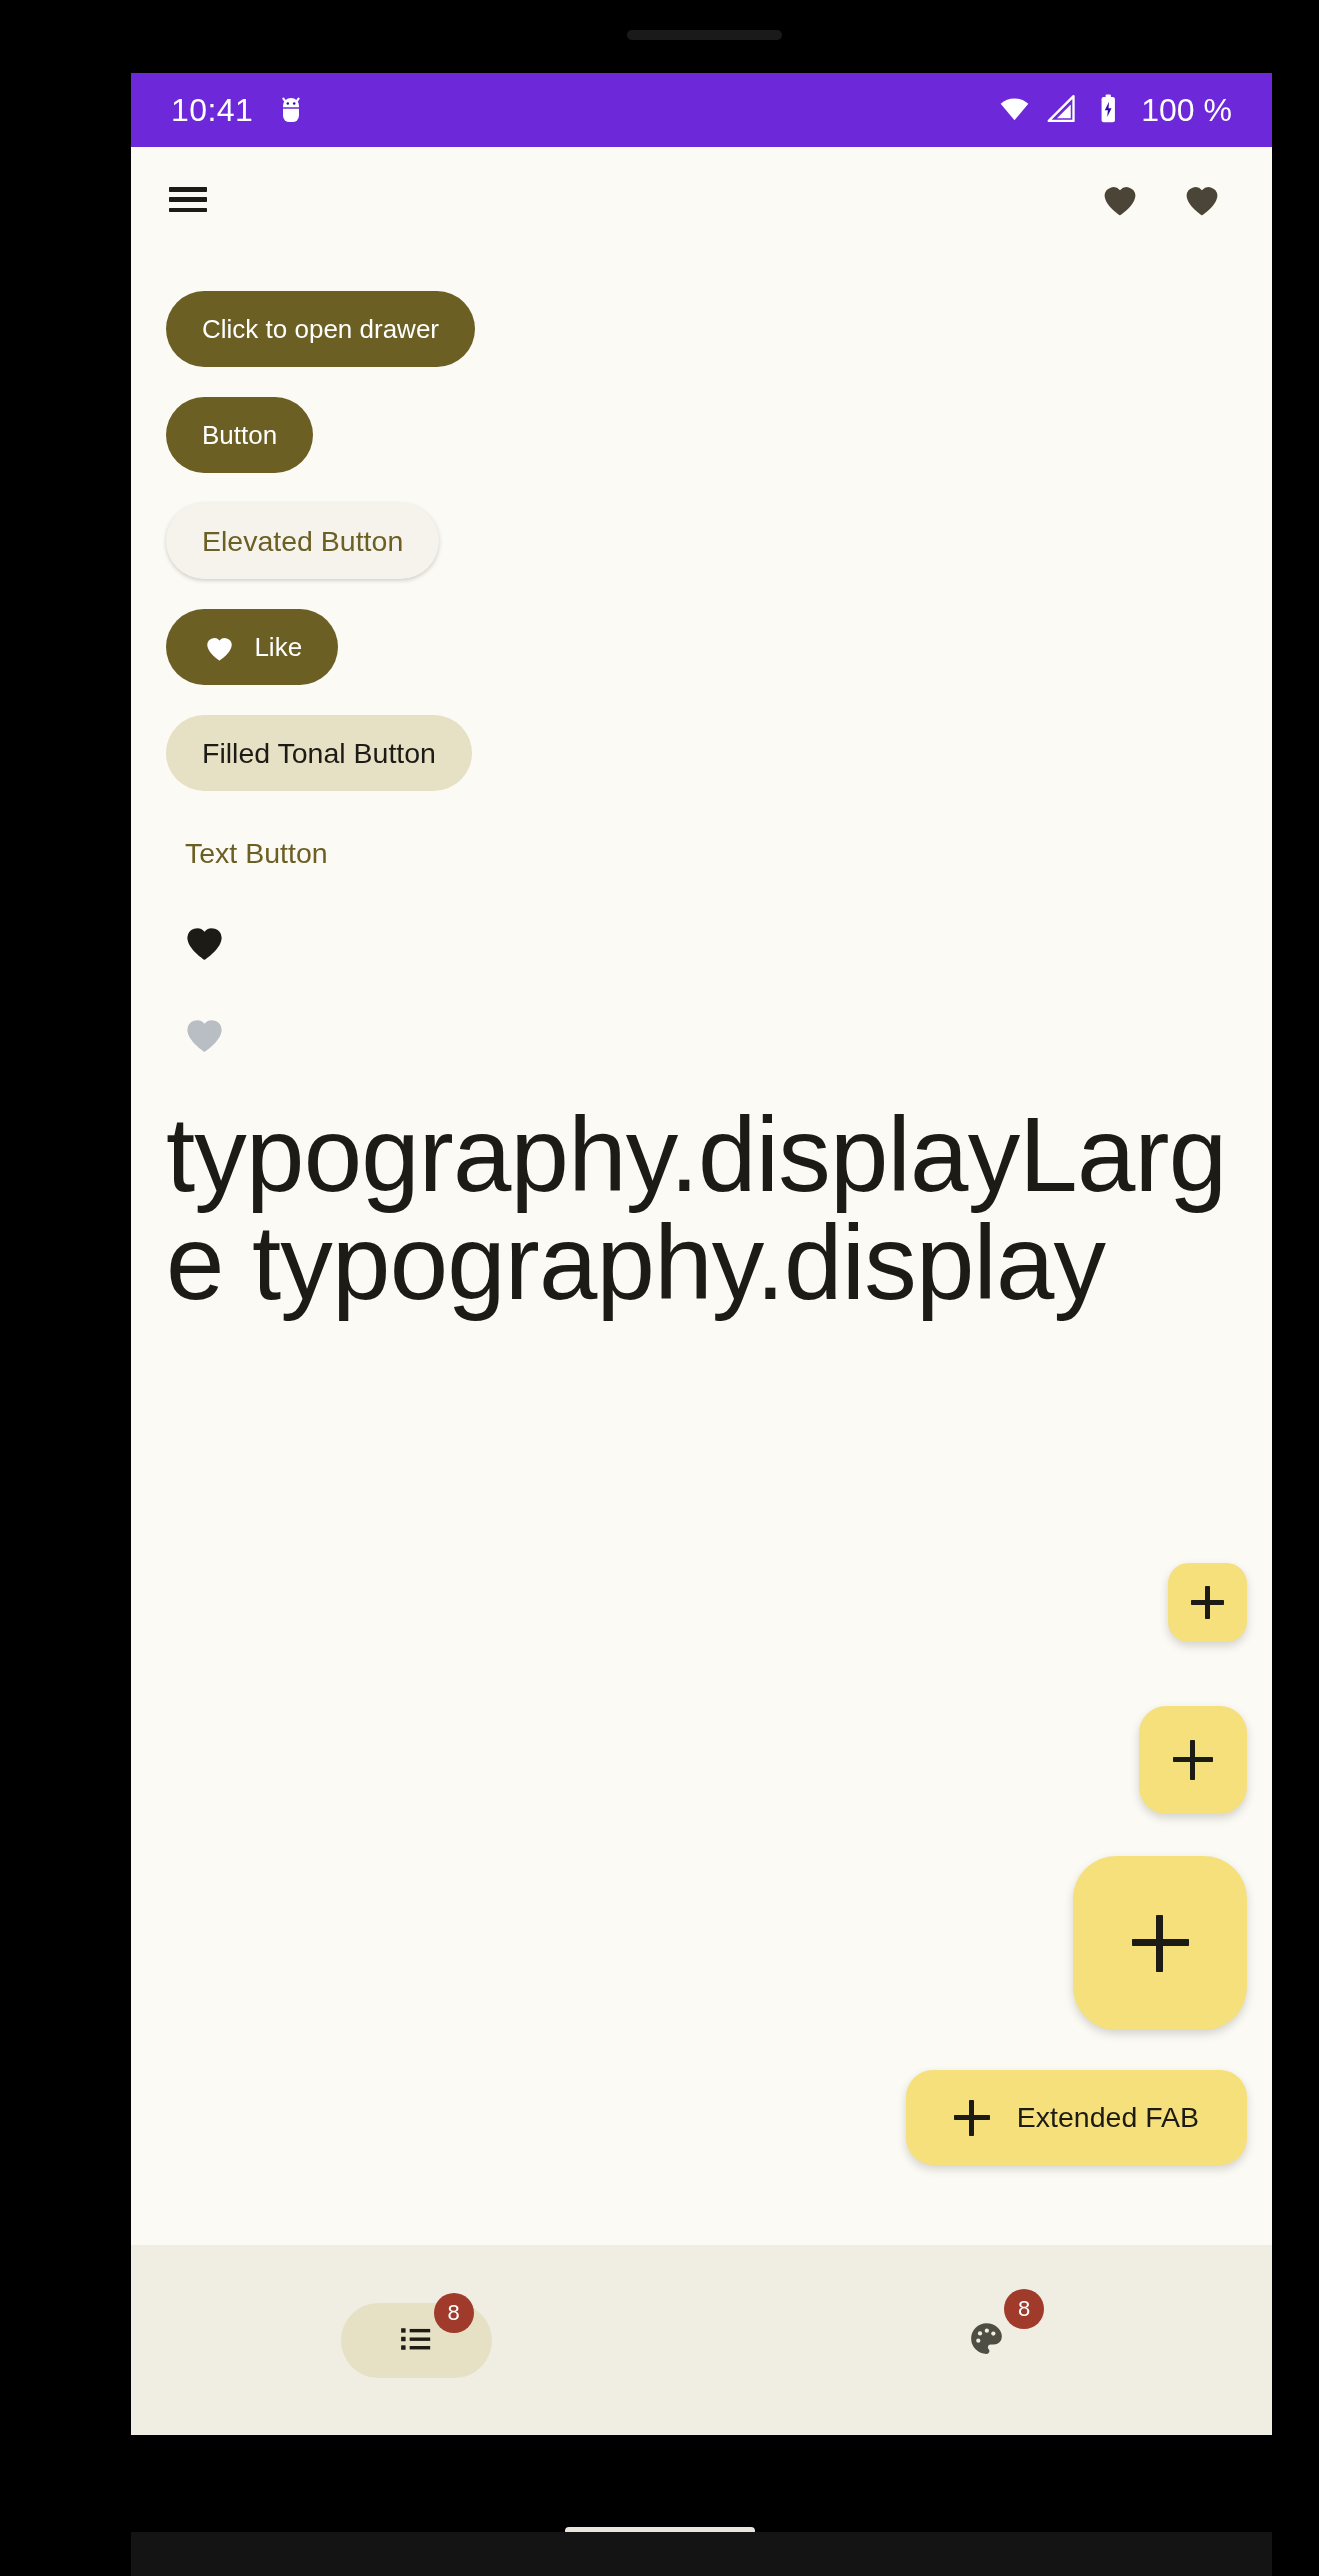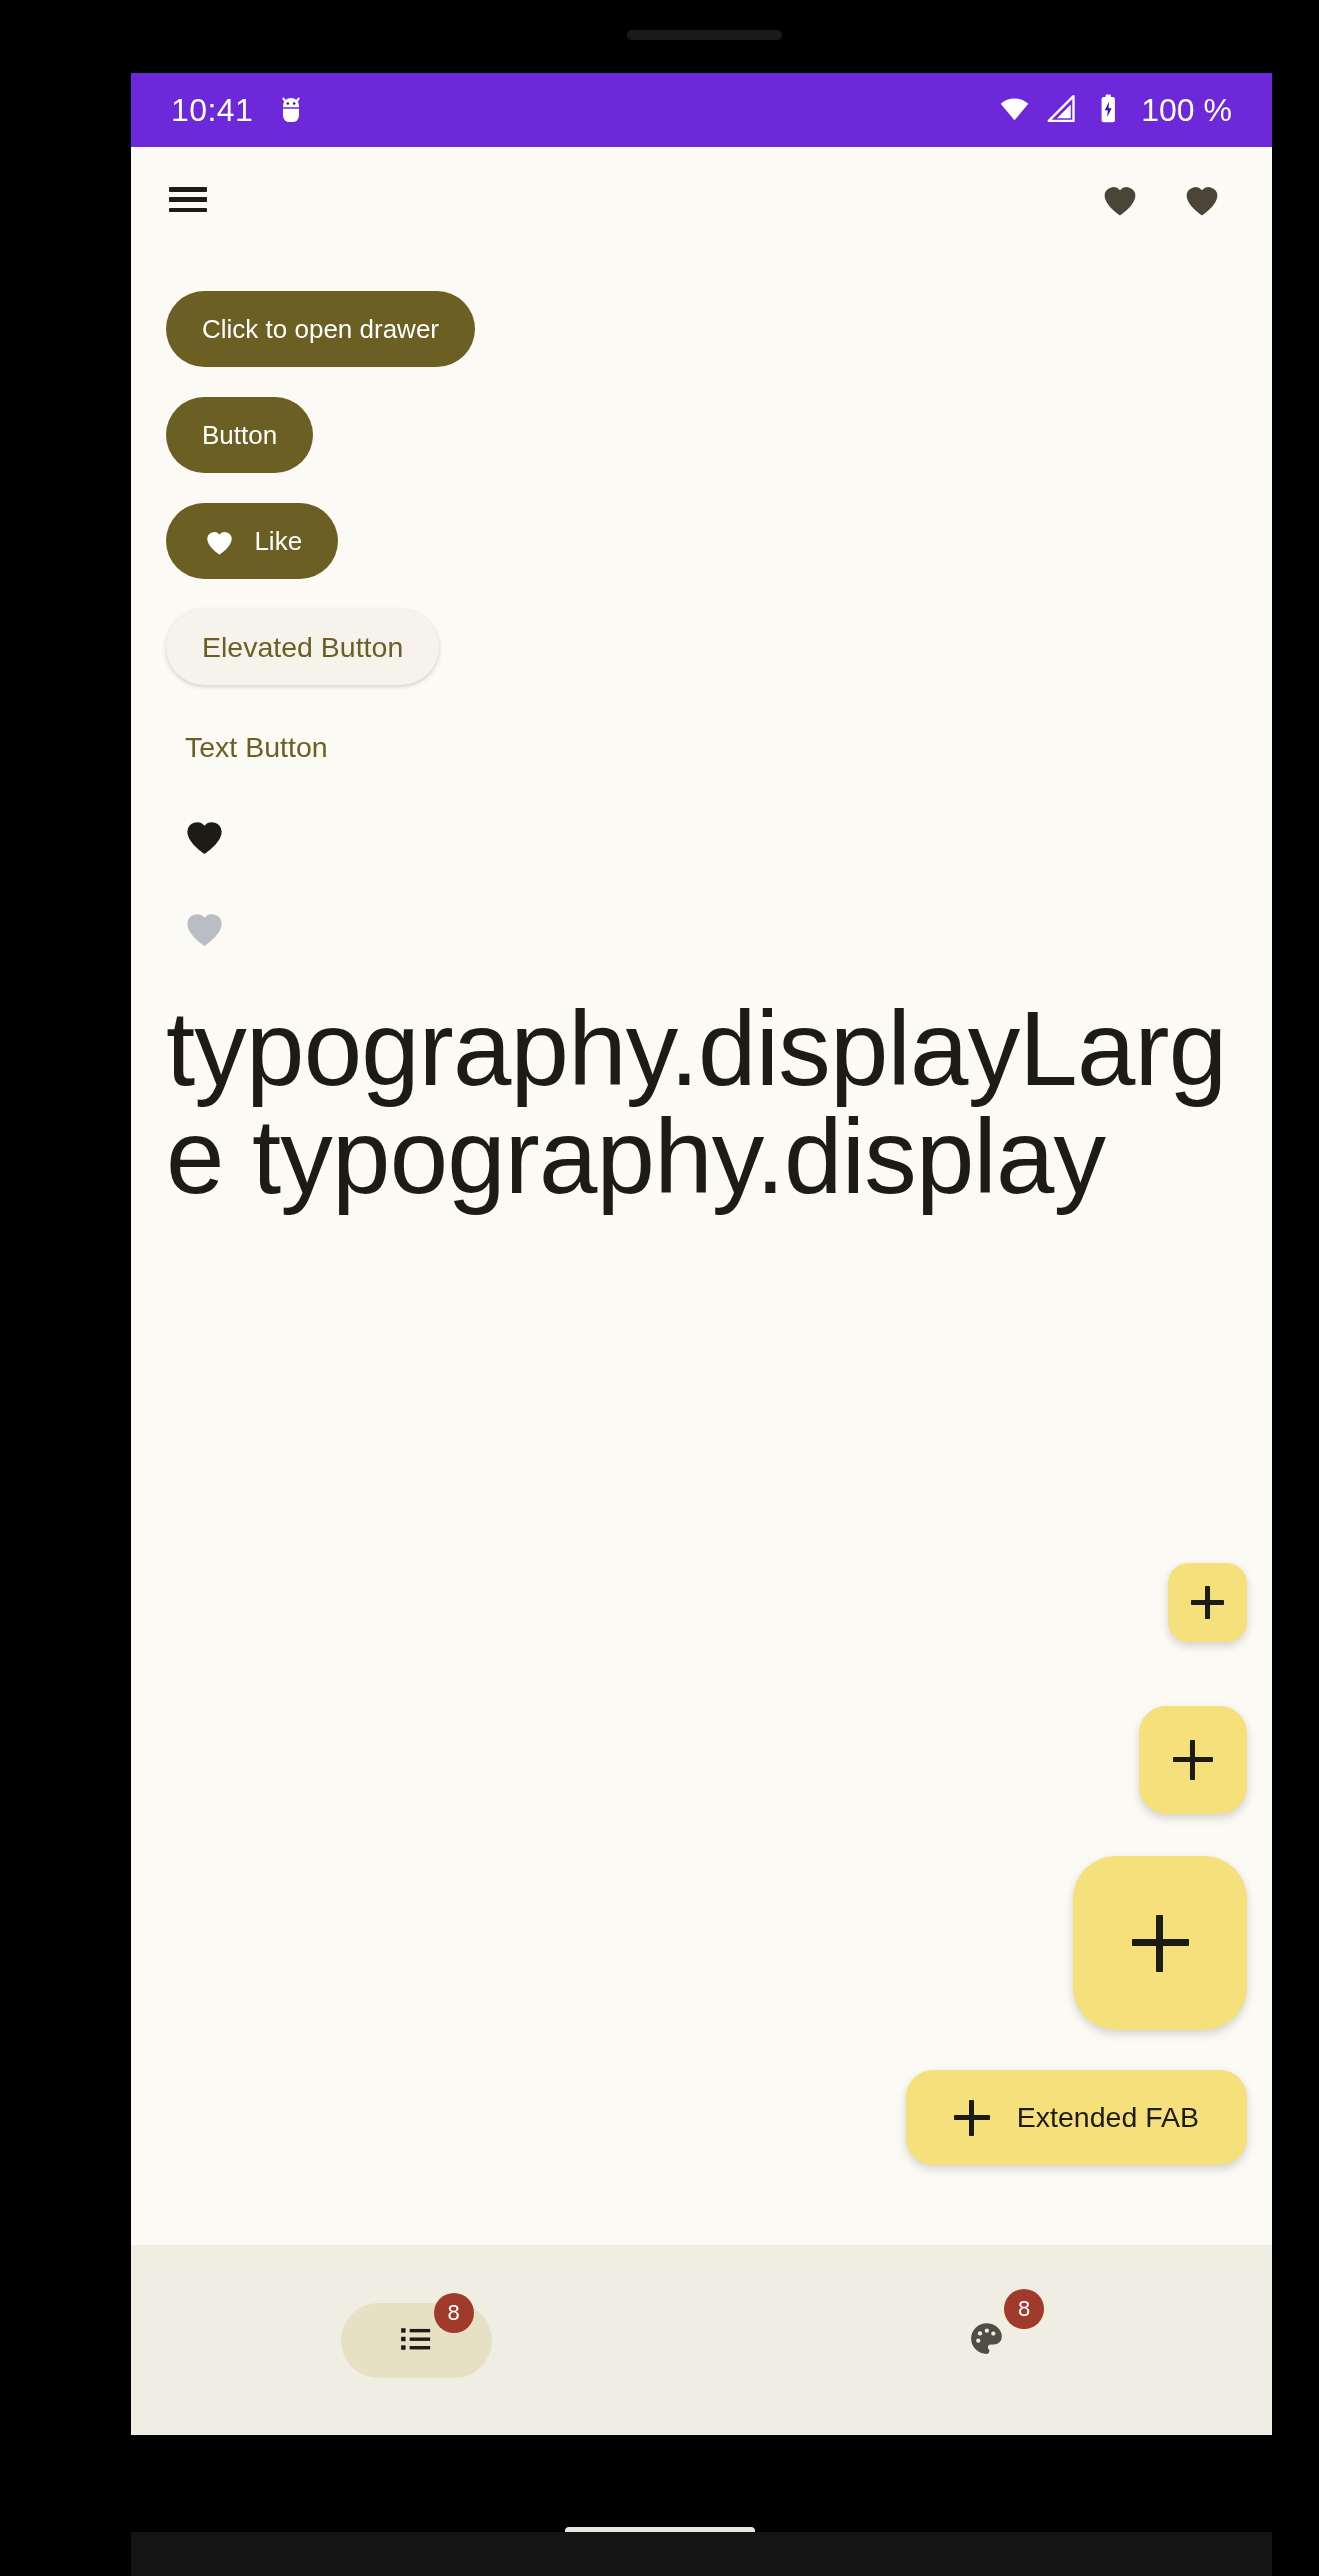--- a/index.html
+++ b/index.html
@@ -213,34 +213,37 @@
 
       <div class="row-gap" style="margin-top:41px;">
         <button class="btn btn-filled">Click to open drawer</button>
       </div>
 
       <div class="row-gap">
         <button class="btn btn-filled">Button</button>
       </div>
 
       <div class="row-gap">
+        <button class="btn btn-elevated">Elevated Button</button>
+      </div>
+
+      <div class="row-gap">
         <button class="btn btn-filled">
           <span class="like-icon">
             <svg width="35" height="35" viewBox="0 0 24 24">
               <path d="M12 21s-8.4-5.3-8.4-11A4.8 4.8 0 0 1 12 7.2 4.8 4.8 0 0 1 20.4 10c0 5.7-8.4 11-8.4 11z" fill="#FFFFFF"></path>
             </svg>
           </span>
           <span>Like</span>
         </button>
       </div>
 
       <div class="row-gap">
-        <button class="btn btn-elevated">Elevated Button</button>
-      </div>
-
+        <button class="btn btn-tonal">Filled Tonal Button</button>
+      </div>
 
 
       <div class="row-gap" style="margin-top:35px;">
         <button class="btn btn-text">Text Button</button>
       </div>
 
       <div id="icon-toggles">
         <div>
           <svg width="49" height="49" viewBox="0 0 24 24">
             <path d="M12 21s-8.4-5.3-8.4-11A4.8 4.8 0 0 1 12 7.2 4.8 4.8 0 0 1 20.4 10c0 5.7-8.4 11-8.4 11z" fill="#1D1B16"></path>

